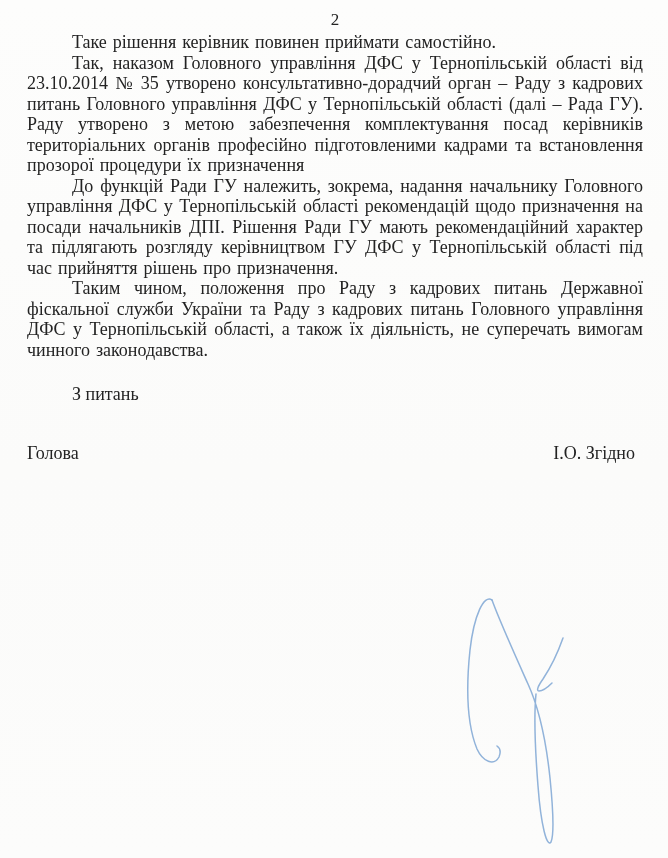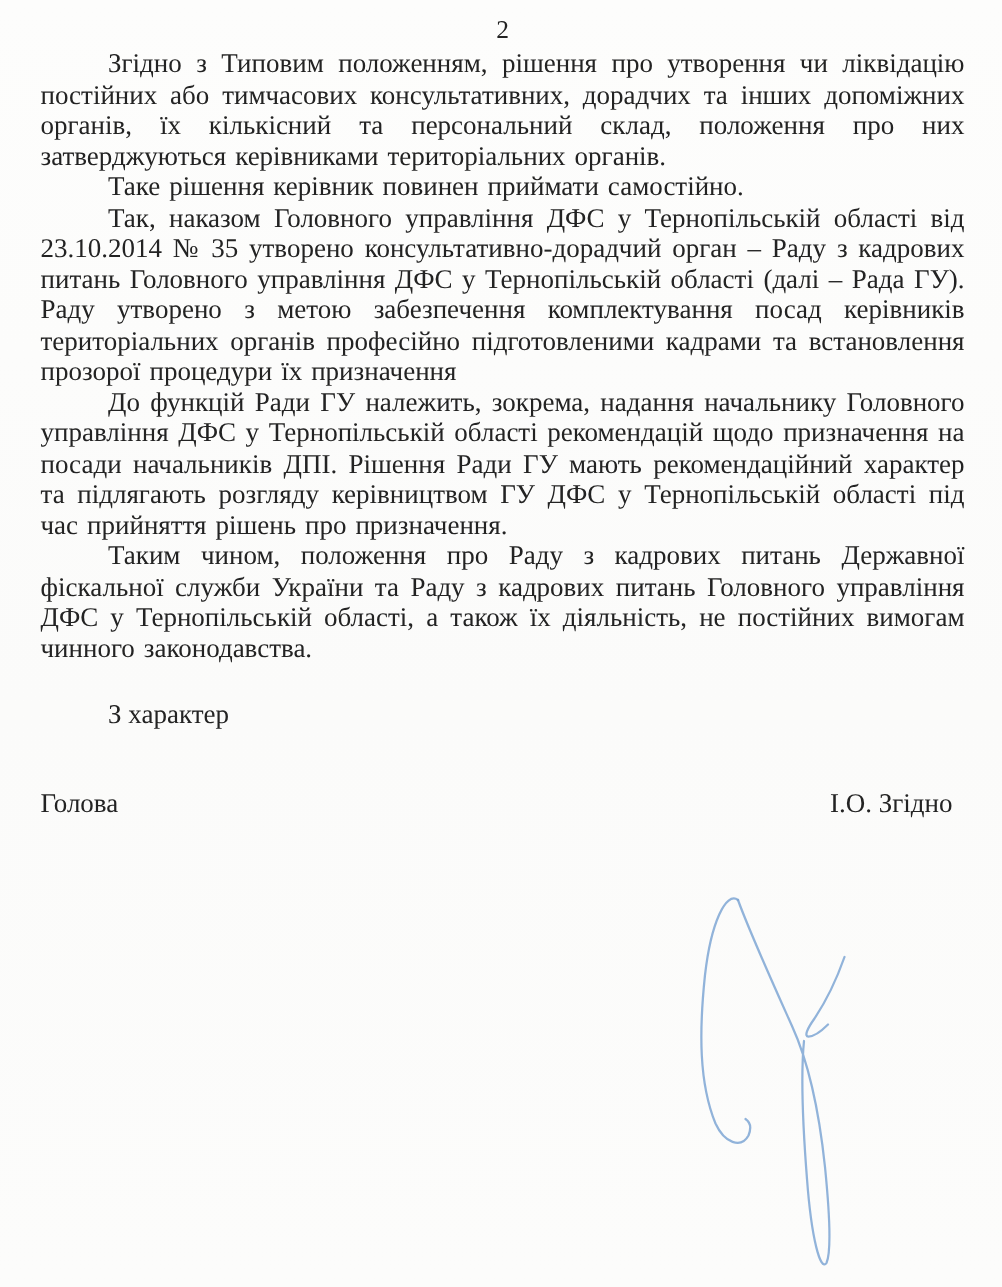--- a/index.html
+++ b/index.html
@@ -65,27 +65,26 @@
   }
 </style>
 </head>
 <body>
 
 <div class="page">
 
   <div class="page-number">2</div>
 
   <div class="body-text">
-    <p class="para">Згідно з Типовим положенням, рішення про утворення чи ліквідацію постійних або тимчасових консультативних, дорадчих та інших допоміжних органів, їх кількісний та персональний склад, положення про них затверджуються керівниками територіальних органів.</p>
     <p class="para">Таке рішення керівник повинен приймати самостійно.</p>
     <p class="para">Так, наказом Головного управління ДФС у Тернопільській області від 23.10.2014 № 35 утворено консультативно-дорадчий орган – Раду з кадрових питань Головного управління ДФС у Тернопільській області (далі – Рада ГУ). Раду утворено з метою забезпечення комплектування посад керівників територіальних органів професійно підготовленими кадрами та встановлення прозорої процедури їх призначення</p>
     <p class="para">До функцій Ради ГУ належить, зокрема, надання начальнику Головного управління ДФС у Тернопільській області рекомендацій щодо призначення на посади начальників ДПІ. Рішення Ради ГУ мають рекомендаційний характер та підлягають розгляду керівництвом ГУ ДФС у Тернопільській області під час прийняття рішень про призначення.</p>
-    <p class="para">Таким чином, положення про Раду з кадрових питань Державної фіскальної служби України та Раду з кадрових питань Головного управління ДФС у Тернопільській області, а також їх діяльність, не постійних вимогам чинного законодавства.</p>
+    <p class="para">Таким чином, положення про Раду з кадрових питань Державної фіскальної служби України та Раду з кадрових питань Головного управління ДФС у Тернопільській області, а також їх діяльність, не суперечать вимогам чинного законодавства.</p>
 
-    <p class="closing">З характер</p>
+    <p class="closing">З питань</p>
 
     <div class="signoff-row">
       <span>Голова</span>
       <span>І.О. Згідно</span>
     </div>
   </div>
 
   <svg class="signature-svg" viewBox="0 0 668 858" xmlns="http://www.w3.org/2000/svg">
     <path d="M 492 600 C 484 594 474 615 470 650 C 466 688 466 722 477 749 C 483 762 494 766 499 757 C 501 752 500 748 497 746" stroke="#7ea6d3"></path>
     <path d="M 492 600 C 500 622 515 655 528 684 C 539 708 546 740 550 778 C 553 808 554 835 551 842 C 547 848 541 826 538 786 C 535 748 534 714 536 694" stroke="#7ea6d3"></path>

